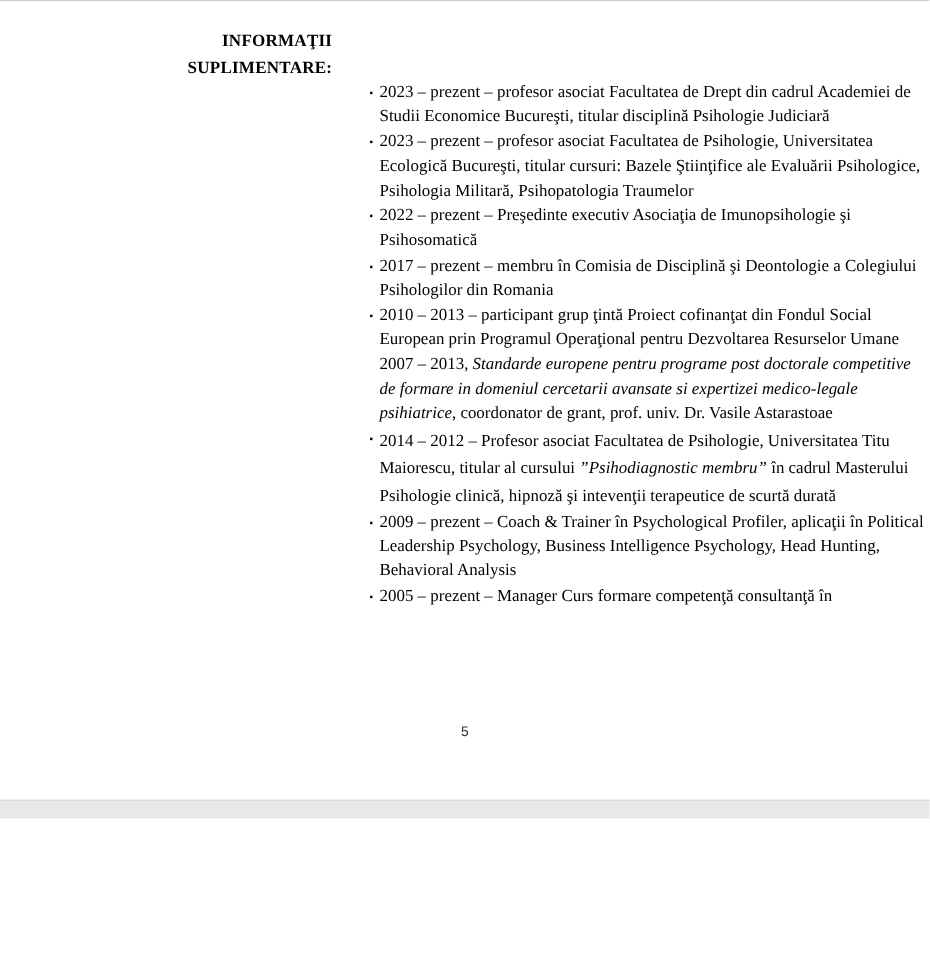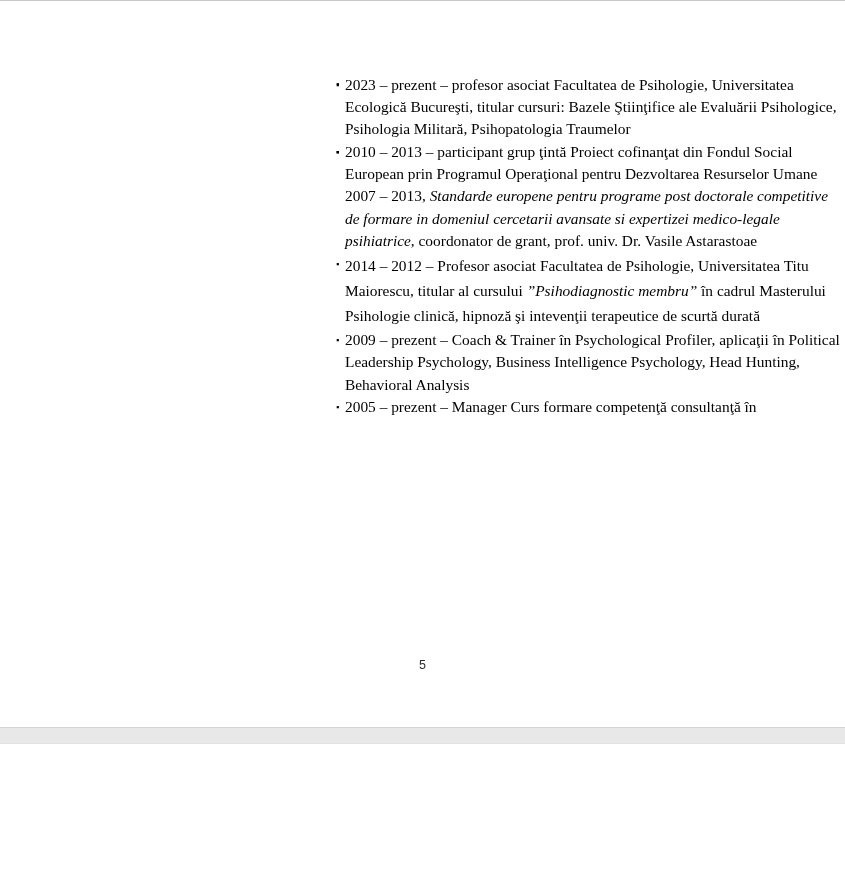--- a/index.html
+++ b/index.html
@@ -99,38 +99,40 @@
   }
 </style>
 </head>
 <body>
 
 <div class="top-rule"></div>
 
 <div class="page page-one">
 
   <div class="label-column">
+    <span class="label-line">INFORMAŢII</span>
+    <span class="label-line">SUPLIMENTARE:</span>
   </div>
 
   <div class="body-column">
 
     <p class="bullet-item">
-      <span class="bullet-marker">▪</span>
+      <span class="bullet-marker">▪</span><span>2023 – prezent – profesor asociat Facultatea de Drept din cadrul Academiei de Studii Economice Bucureşti, titular disciplină Psihologie Judiciară</span>
     </p>
 
     <p class="bullet-item">
       <span class="bullet-marker">▪</span><span>2023 – prezent – profesor asociat Facultatea de Psihologie, Universitatea Ecologică Bucureşti, titular cursuri: Bazele Ştiinţifice ale Evaluării Psihologice, Psihologia Militară, Psihopatologia Traumelor</span>
     </p>
 
     <p class="bullet-item">
-      <span class="bullet-marker">▪</span>
+      <span class="bullet-marker">▪</span><span>2022 – prezent – Preşedinte executiv Asociaţia de Imunopsihologie şi Psihosomatică</span>
     </p>
 
     <p class="bullet-item">
-      <span class="bullet-marker">▪</span>
+      <span class="bullet-marker">▪</span><span>2017 – prezent – membru în Comisia de Disciplină şi Deontologie a Colegiului Psihologilor din Romania</span>
     </p>
 
     <p class="bullet-item">
       <span class="bullet-marker">▪</span><span>2010  – 2013 – participant grup ţintă Proiect cofinanţat din Fondul Social European prin Programul Operaţional pentru Dezvoltarea Resurselor Umane 2007 – 2013, </span><span class="it">Standarde europene pentru programe post doctorale competitive de formare in domeniul cercetarii avansate si expertizei medico-legale psihiatrice</span><span>, coordonator de grant, prof. univ. Dr. Vasile Astarastoae</span>
     </p>
 
     <p class="bullet-item wide-leading">
       <span class="bullet-marker">▪</span><span>2014 – 2012 – Profesor  asociat Facultatea de Psihologie, Universitatea Titu Maiorescu, titular al cursului </span><span class="it">”Psihodiagnostic membru”</span><span> în cadrul Masterului Psihologie clinică, hipnoză şi intevenţii terapeutice de scurtă durată</span>
     </p>
 

